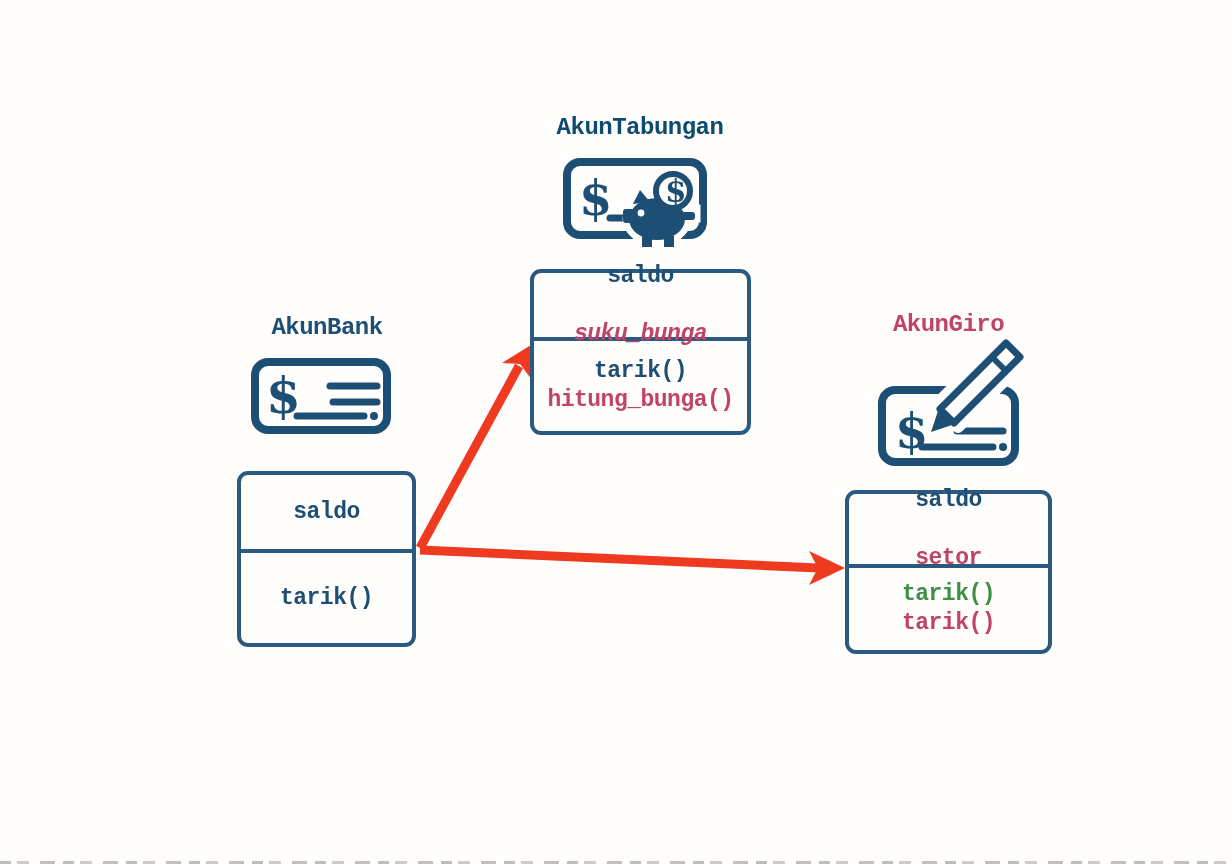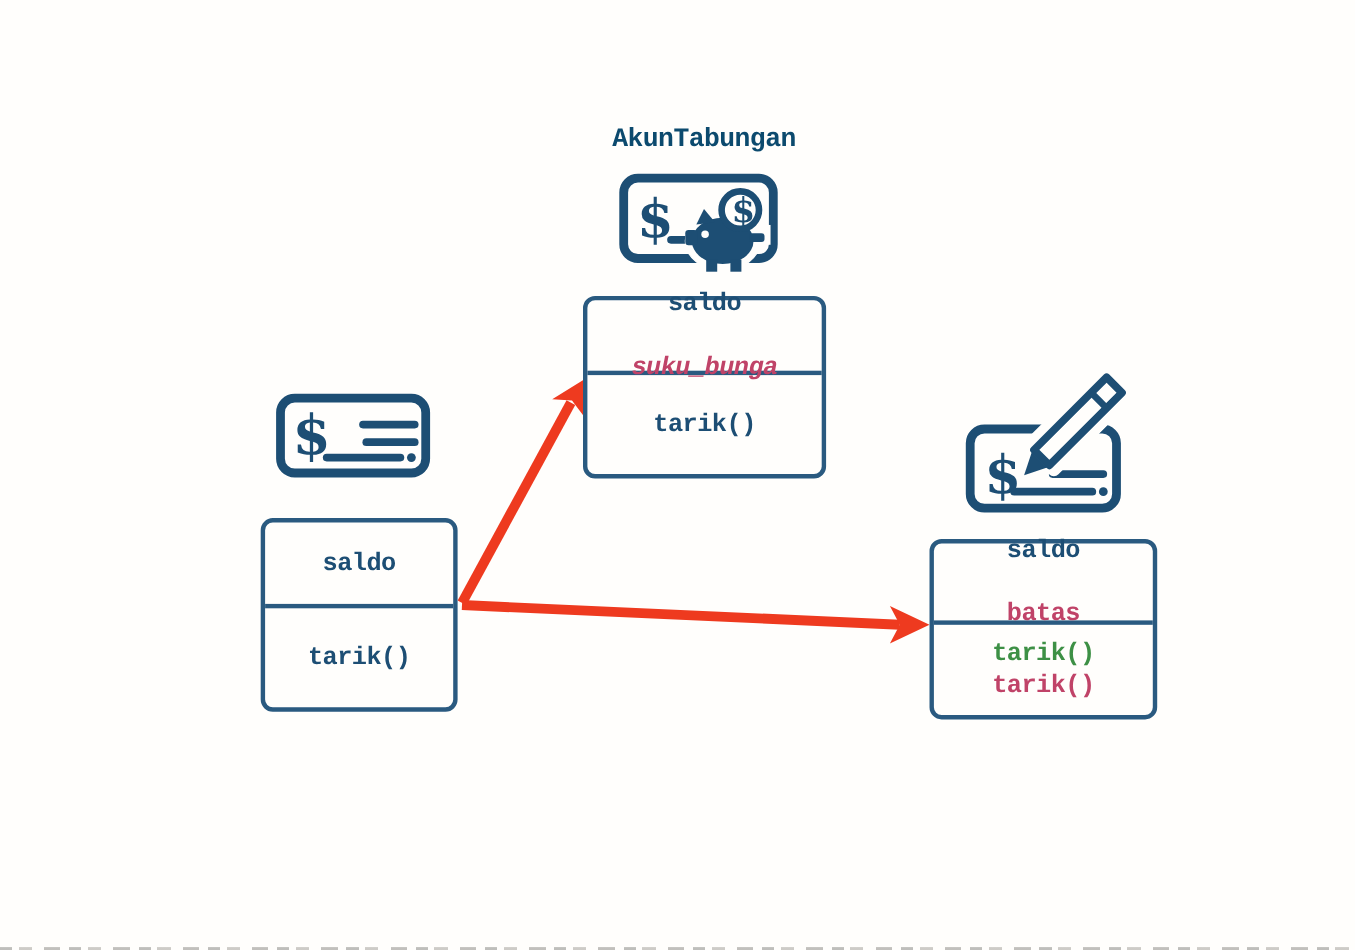--- a/index.html
+++ b/index.html
@@ -55,20 +55,21 @@
     <g>
       <line class="ar-shaft" x1="420" y1="548" x2="519" y2="366"></line>
       <polygon class="ar-head" points="531,345 532,380 520,364 502,363"></polygon>
     </g>
     <g>
       <line class="ar-shaft" x1="420" y1="550" x2="818" y2="568"></line>
       <polygon class="ar-head" points="845,568 809,585 818,568 809,551"></polygon>
     </g>
   </svg>
 
+  <div class="title" id="title-bank" style="color: rgb(29, 78, 116);">AkunBank</div>
 
   <svg class="icon" id="icon-bank" width="142" height="80" viewBox="0 0 142 80">
     <rect class="ink" x="5" y="6" width="132" height="68" rx="13" stroke-width="8"></rect>
     <text class="dollar" x="16" y="57" font-size="50">$</text>
     <line class="ink" x1="80" y1="30" x2="127" y2="30" stroke-width="7"></line>
     <line class="ink" x1="83" y1="46" x2="127" y2="46" stroke-width="7"></line>
     <line class="ink" x1="47" y1="60" x2="114" y2="60" stroke-width="7"></line>
     <circle class="fillnavy" cx="124" cy="60" r="4"></circle>
   </svg>
 
@@ -111,23 +112,25 @@
     </g>
   </svg>
 
   <div class="cbox" id="box-tab">
     <div class="sec attrs">
       <div class="member" style="color: rgb(29, 78, 116);">saldo</div>
       <div class="member" style="color: rgb(192, 67, 104); font-style: italic;">suku_bunga</div>
     </div>
     <div class="sec methods">
       <div class="member" style="color: rgb(29, 78, 116);">tarik()</div>
+      <div class="member" style="color: rgb(192, 67, 104);">hitung_bunga()</div>
     </div>
   </div>
 
+  <div class="title" id="title-giro" style="color: rgb(192, 67, 104);">AkunGiro</div>
 
   <svg class="icon" id="icon-giro" width="152" height="130" viewBox="0 0 152 130">
     <rect class="ink" x="7" y="52" width="133" height="72" rx="13" stroke-width="8"></rect>
     <text class="dollar" x="20" y="110" font-size="48">$</text>
     <line class="ink" x1="82" y1="93" x2="128" y2="93" stroke-width="7"></line>
     <line class="ink" x1="47" y1="109" x2="118" y2="109" stroke-width="7"></line>
     <circle class="fillnavy" cx="128" cy="109" r="4"></circle>
 
     <g class="halo">
       <polygon points="83,89 149,23 127,1 61,67" stroke-width="12" stroke-linejoin="round"></polygon>
@@ -137,21 +140,21 @@
     <g>
       <polygon points="79,85 145,19 131,5 65,71" fill="#fffefc" stroke="#1d4e74" stroke-width="7" stroke-linejoin="round"></polygon>
       <line x1="131" y1="33" x2="117" y2="19" stroke="#1d4e74" stroke-width="6"></line>
       <polygon class="fillnavy" points="56,94 77,87 63,73"></polygon>
     </g>
   </svg>
 
   <div class="cbox" id="box-giro">
     <div class="sec attrs">
       <div class="member" style="color: rgb(29, 78, 116);">saldo</div>
-      <div class="member" style="color: rgb(192, 67, 104);">batas</div>
+      <div class="member" style="color: rgb(192, 67, 104);">setor</div>
     </div>
     <div class="sec methods">
       <div class="member" style="color: rgb(61, 144, 69);">tarik()</div>
       <div class="member" style="color: rgb(192, 67, 104);">tarik()</div>
     </div>
   </div>
 
   <div class="bottom-crop"></div>
 </div>
 

